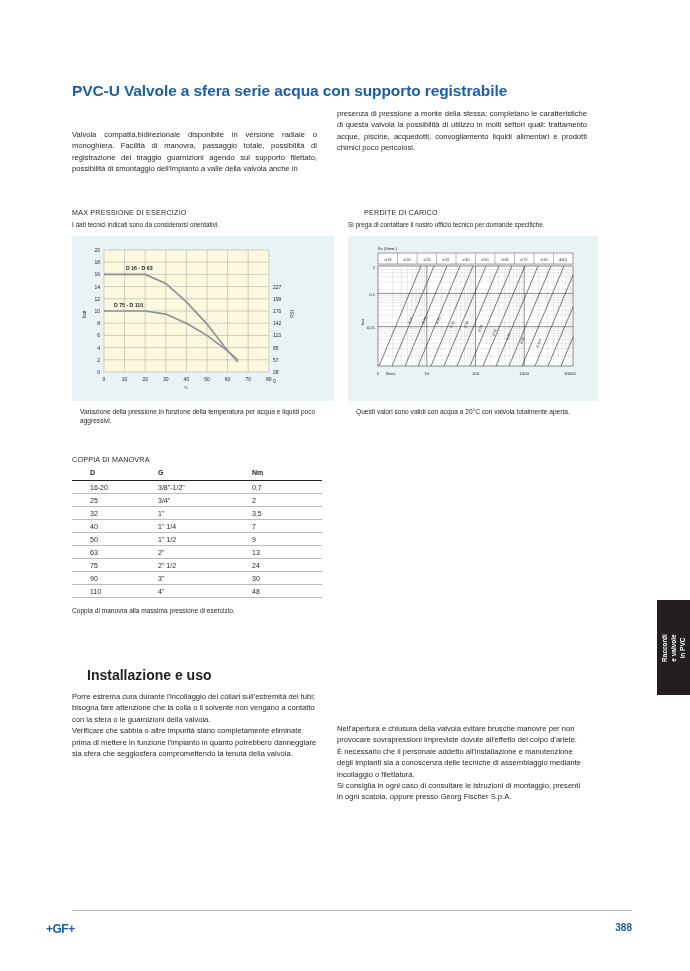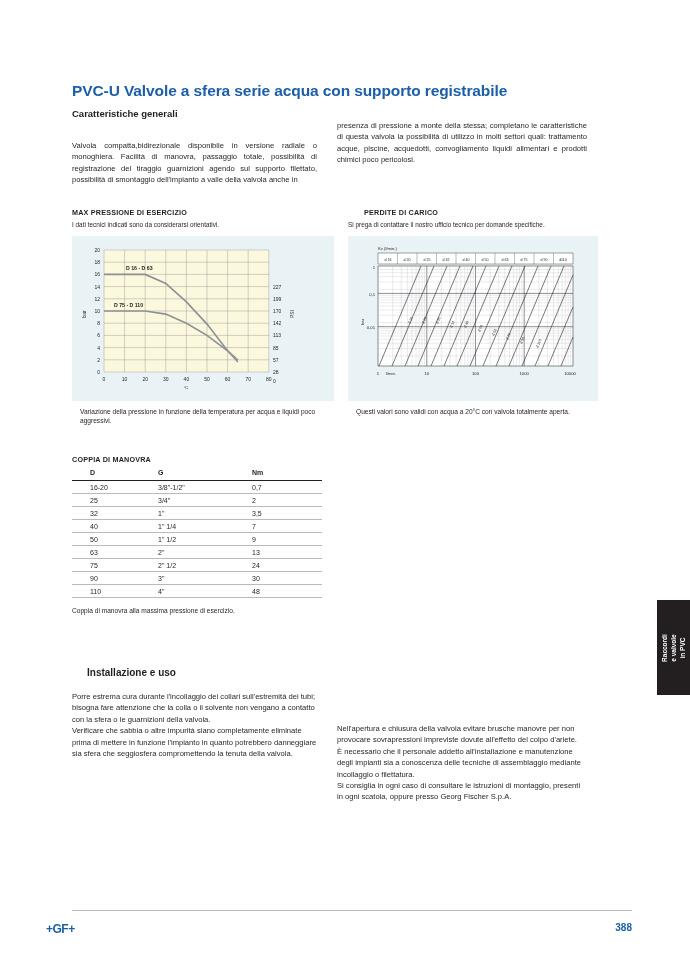--- a/index.html
+++ b/index.html
@@ -37,27 +37,27 @@
     line-height: 1.5;
     text-align: justify;
     color: #231f20;
   }
   .col-left {
     position: absolute;
     left: 72px; top: 108px; width: 245px;
   }
   .col-right {
     position: absolute;
-    left: 337px; top: 120px; width: 250px;
+    left: 337px; top: 108px; width: 250px;
   }
   .col-left .body-txt { margin-top: 21px; }
 
   .sec-label {
     font-size: 7.2px;
-    font-weight: bold;
+    font-weight: normal;
     letter-spacing: 0.2px;
     color: #231f20;
   }
   .small-note {
     font-size: 6.6px;
     line-height: 1.35;
     color: #231f20;
   }
 
   
@@ -122,21 +122,21 @@
   table.torque th.c2, table.torque td.c2 { width: 94px; }
   table.torque th.c3, table.torque td.c3 { width: 70px; }
   .table-note {
     margin-top: 9px;
     font-size: 6.6px;
   }
 
   
   .install-title {
     position: absolute; left: 72px; top: 667px;
-    font-size: 10px; font-weight: bold; padding-left: 15px;
+    font-size: 14px; font-weight: bold; padding-left: 15px;
   }
   .install-left {
     position: absolute; left: 72px; top: 691px; width: 245px;
   }
   .install-right {
     position: absolute; left: 337px; top: 691px; width: 250px;
   }
   .install-left .body-txt, .install-right .body-txt { text-align: left; }
 
   
@@ -189,21 +189,20 @@
   .ax-t { font-family: "Liberation Sans", sans-serif; font-size: 3.6px; fill: #231f20; }
 </style>
 </head>
 <body>
 
 <div class="page">
 
   <h1 class="title">PVC-U Valvole a sfera serie acqua con supporto registrabile</h1>
 
   <div class="col-left">
-    <div class="h2">Caratteristiche generali</div>
     <div class="body-txt">Valvola compatta,bidirezionale disponibile in versione radiale o monoghiera. Facilità di manovra, passaggio totale, possibilità di registrazione del tiraggio guarnizioni agendo sul supporto filettato, possibilità di smontaggio dell'impianto a valle della valvola anche in</div>
   </div>
 
   <div class="col-right">
     <div class="body-txt">presenza di pressione a monte della stessa; completano le caratteristiche di questa valvola la possibilità di utilizzo in molti settori quali: trattamento acque, piscine, acquedotti, convogliamento liquidi alimentari e prodotti chimici poco pericolosi.</div>
   </div>
 
   <div class="charts">
 
     <div class="sec-label chart-head-left">MAX PRESSIONE DI ESERCIZIO</div>

